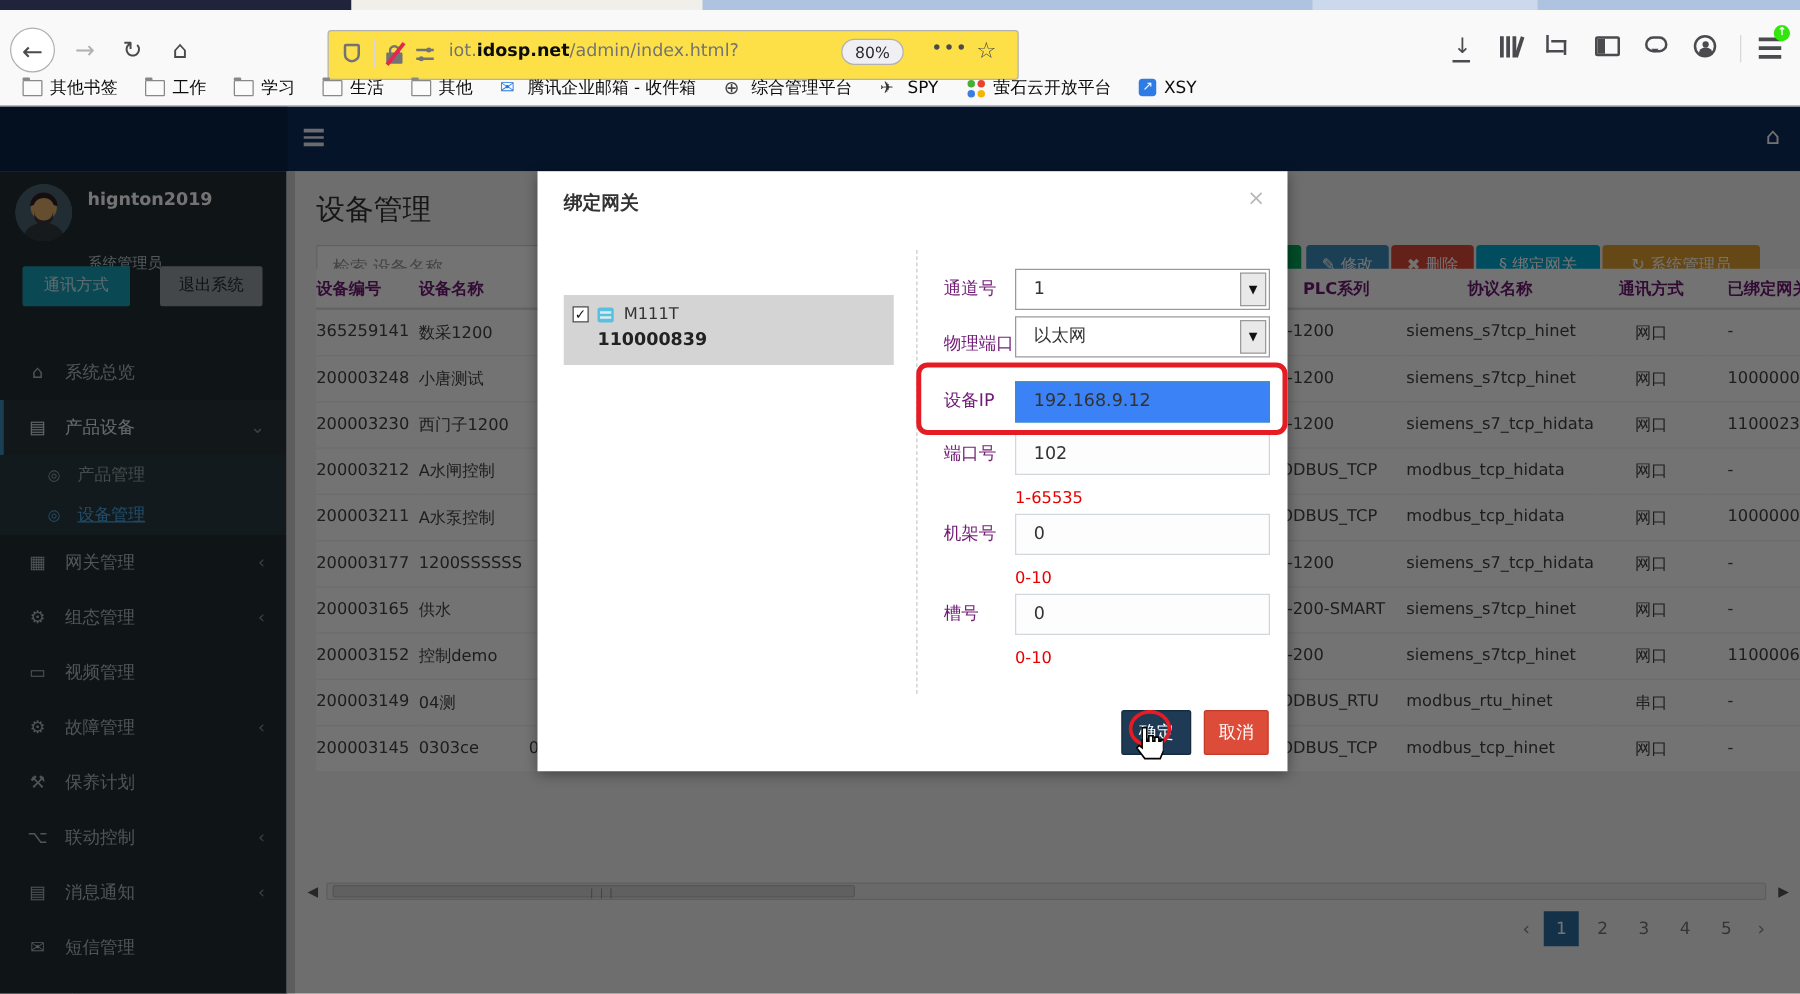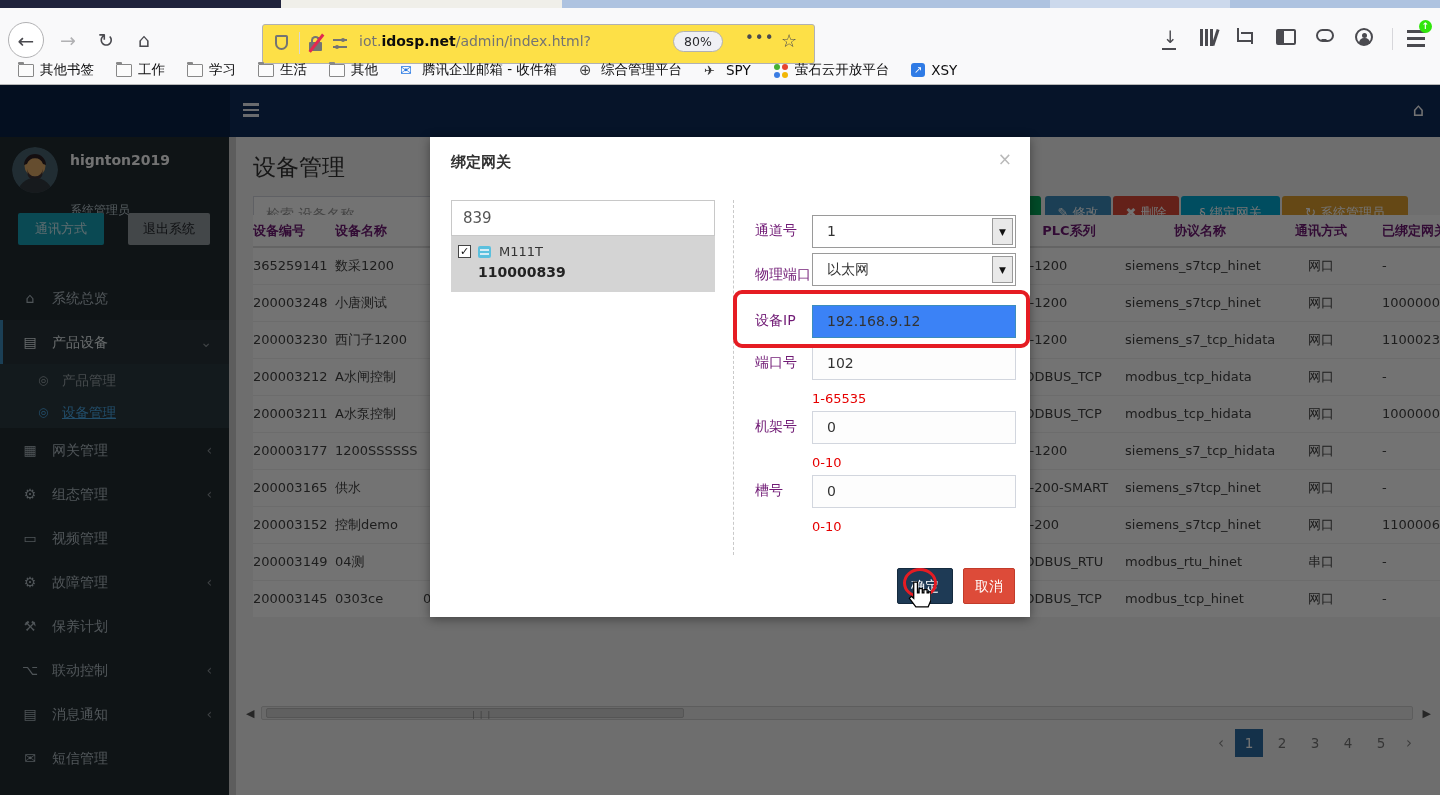--- a/index.html
+++ b/index.html
@@ -561,21 +561,20 @@
         <span class="pg">5</span>
         <span class="pg arrow">›</span>
       </div>
   </div>
 
   <div id="dim"></div>
 
   <div id="modal">
     <div id="modal-title">绑定网关</div>
     <div id="modal-close">×</div>
-    <div id="gw-search">839</div>
     <div id="gw-item">
       <span id="gw-check">✓</span>
       <span id="gw-icon"></span>
       <span id="gw-name">M111T</span>
       <span id="gw-id">110000839</span>
     </div>
     <div id="vdash"></div>
     <div id="modal-form">
         <div class="frm-label" style="top: 85px;">通道号</div>
         <div class="frm-ctl sel" style="top: 78px;">1<span class="sel-arrow">▼</span></div>

